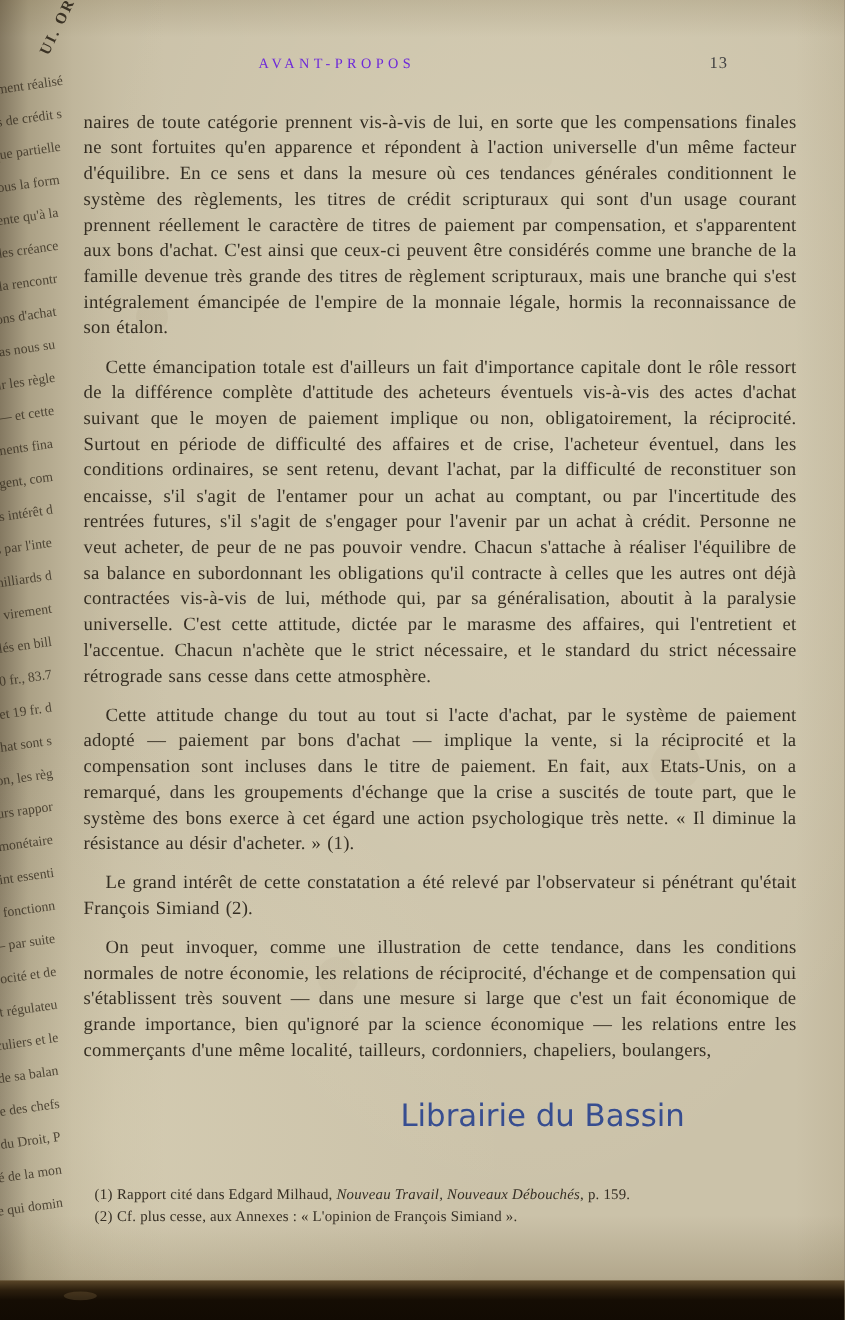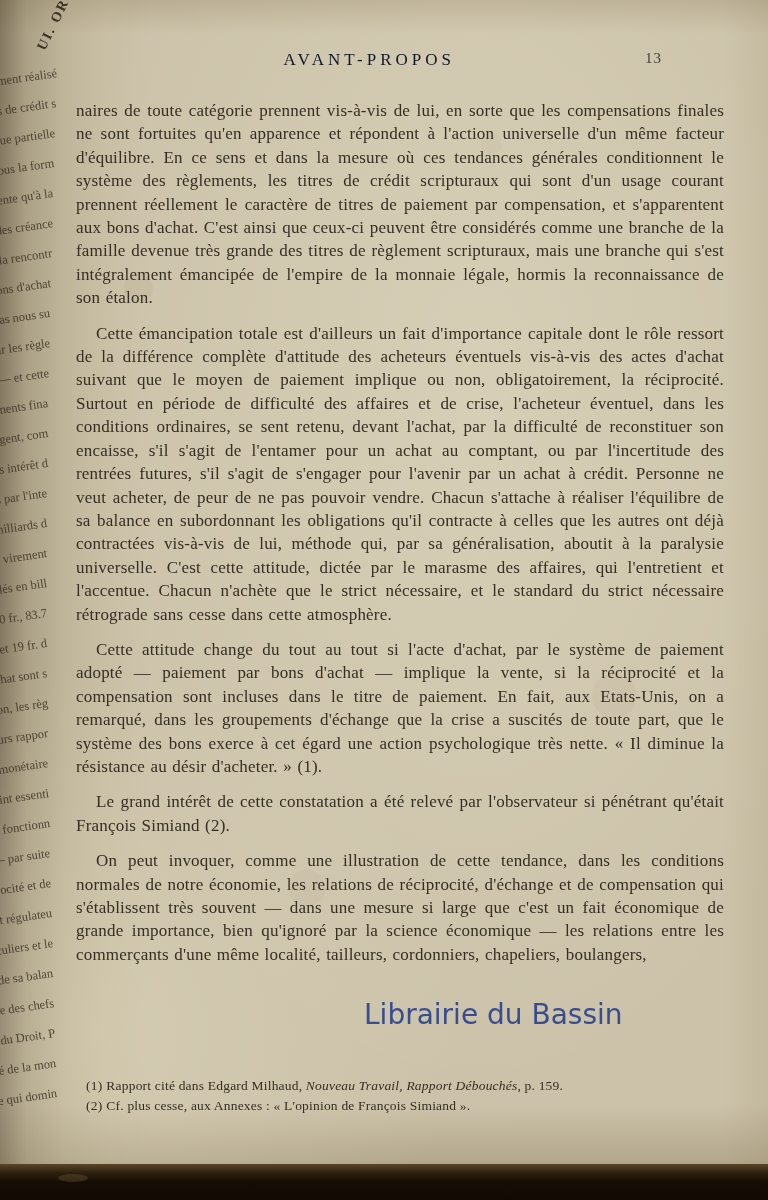--- a/index.html
+++ b/index.html
@@ -20,22 +20,22 @@
   }
   .speckle{
     position:absolute;inset:0;pointer-events:none;opacity:0.7;
     background:
       radial-gradient(circle at 18% 24%, rgba(110,92,55,0.08) 0 14px, transparent 15px),
       radial-gradient(circle at 80% 58%, rgba(110,92,55,0.06) 0 22px, transparent 23px),
       radial-gradient(circle at 40% 74%, rgba(110,92,55,0.05) 0 18px, transparent 19px),
       radial-gradient(circle at 64% 12%, rgba(110,92,55,0.05) 0 10px, transparent 11px);
   }
   .running-header{
-    position:absolute;top:50px;left:235px;width:220px;text-align:right;
-    font-size:17px;letter-spacing:4px;color:#0f172a;
+    position:absolute;top:50px;left:235px;width:220px;text-align:left;
+    font-size:13px;letter-spacing:4px;color:#6d28d9;
   }
   .page-number{
     position:absolute;top:50px;left:645px;font-size:15px;letter-spacing:1px;color:#404040;
   }
   .text-col{
     position:absolute;left:64px;top:87px;width:672px;
     color:#352e23;font-size:17px;line-height:23.4px;
     text-align:justify;letter-spacing:0.2px;word-spacing:1px;
   }
   .para{margin:12px;}
@@ -130,21 +130,21 @@
 
   <div class="text-col">
       <p class="para">naires de toute catégorie prennent vis-à-vis de lui, en sorte que les compensations finales ne sont fortuites qu'en apparence et répondent à l'action universelle d'un même facteur d'équilibre. En ce sens et dans la mesure où ces tendances générales conditionnent le système des règlements, les titres de crédit scripturaux qui sont d'un usage courant prennent réellement le caractère de titres de paiement par compensation, et s'apparentent aux bons d'achat. C'est ainsi que ceux-ci peuvent être considérés comme une branche de la famille devenue très grande des titres de règlement scripturaux, mais une branche qui s'est intégralement émancipée de l'empire de la monnaie légale, hormis la reconnaissance de son étalon.</p>
       <p class="para indent">Cette émancipation totale est d'ailleurs un fait d'importance capitale dont le rôle ressort de la différence complète d'attitude des acheteurs éventuels vis-à-vis des actes d'achat suivant que le moyen de paiement implique ou non, obligatoirement, la réciprocité. Surtout en période de difficulté des affaires et de crise, l'acheteur éventuel, dans les conditions ordinaires, se sent retenu, devant l'achat, par la difficulté de reconstituer son encaisse, s'il s'agit de l'entamer pour un achat au comptant, ou par l'incertitude des rentrées futures, s'il s'agit de s'engager pour l'avenir par un achat à crédit. Personne ne veut acheter, de peur de ne pas pouvoir vendre. Chacun s'attache à réaliser l'équilibre de sa balance en subordonnant les obligations qu'il contracte à celles que les autres ont déjà contractées vis-à-vis de lui, méthode qui, par sa généralisation, aboutit à la paralysie universelle. C'est cette attitude, dictée par le marasme des affaires, qui l'entretient et l'accentue. Chacun n'achète que le strict nécessaire, et le standard du strict nécessaire rétrograde sans cesse dans cette atmosphère.</p>
       <p class="para indent">Cette attitude change du tout au tout si l'acte d'achat, par le système de paiement adopté — paiement par bons d'achat — implique la vente, si la réciprocité et la compensation sont incluses dans le titre de paiement. En fait, aux Etats-Unis, on a remarqué, dans les groupements d'échange que la crise a suscités de toute part, que le système des bons exerce à cet égard une action psychologique très nette. « Il diminue la résistance au désir d'acheter. » (1).</p>
       <p class="para indent">Le grand intérêt de cette constatation a été relevé par l'observateur si pénétrant qu'était François Simiand (2).</p>
       <p class="para indent">On peut invoquer, comme une illustration de cette tendance, dans les conditions normales de notre économie, les relations de réciprocité, d'échange et de compensation qui s'établissent très souvent — dans une mesure si large que c'est un fait économique de grande importance, bien qu'ignoré par la science économique — les relations entre les commerçants d'une même localité, tailleurs, cordonniers, chapeliers, boulangers,</p>
     </div>
 
   <div class="footnotes">
-      <p class="footnote"><span class="fn-marker">(1)</span><span>Rapport cité dans Edgard Milhaud, </span><em>Nouveau Travail, Rapport Débouchés</em><span>, p. 159.</span></p>
+      <p class="footnote"><span class="fn-marker">(1)</span><span>Rapport cité dans Edgard Milhaud, </span><em>Nouveau Travail, Nouveaux Débouchés</em><span>, p. 159.</span></p>
       <p class="footnote"><span class="fn-marker">(2)</span><span>Cf. plus cesse, aux Annexes : « L'opinion de François Simiand ».</span></p>
     </div>
 
   <div class="watermark" style="color: rgb(42, 79, 210);">Librairie du Bassin</div>
 
   <div class="bottom-band"></div>
 
 </div>
 
 </body></html>

